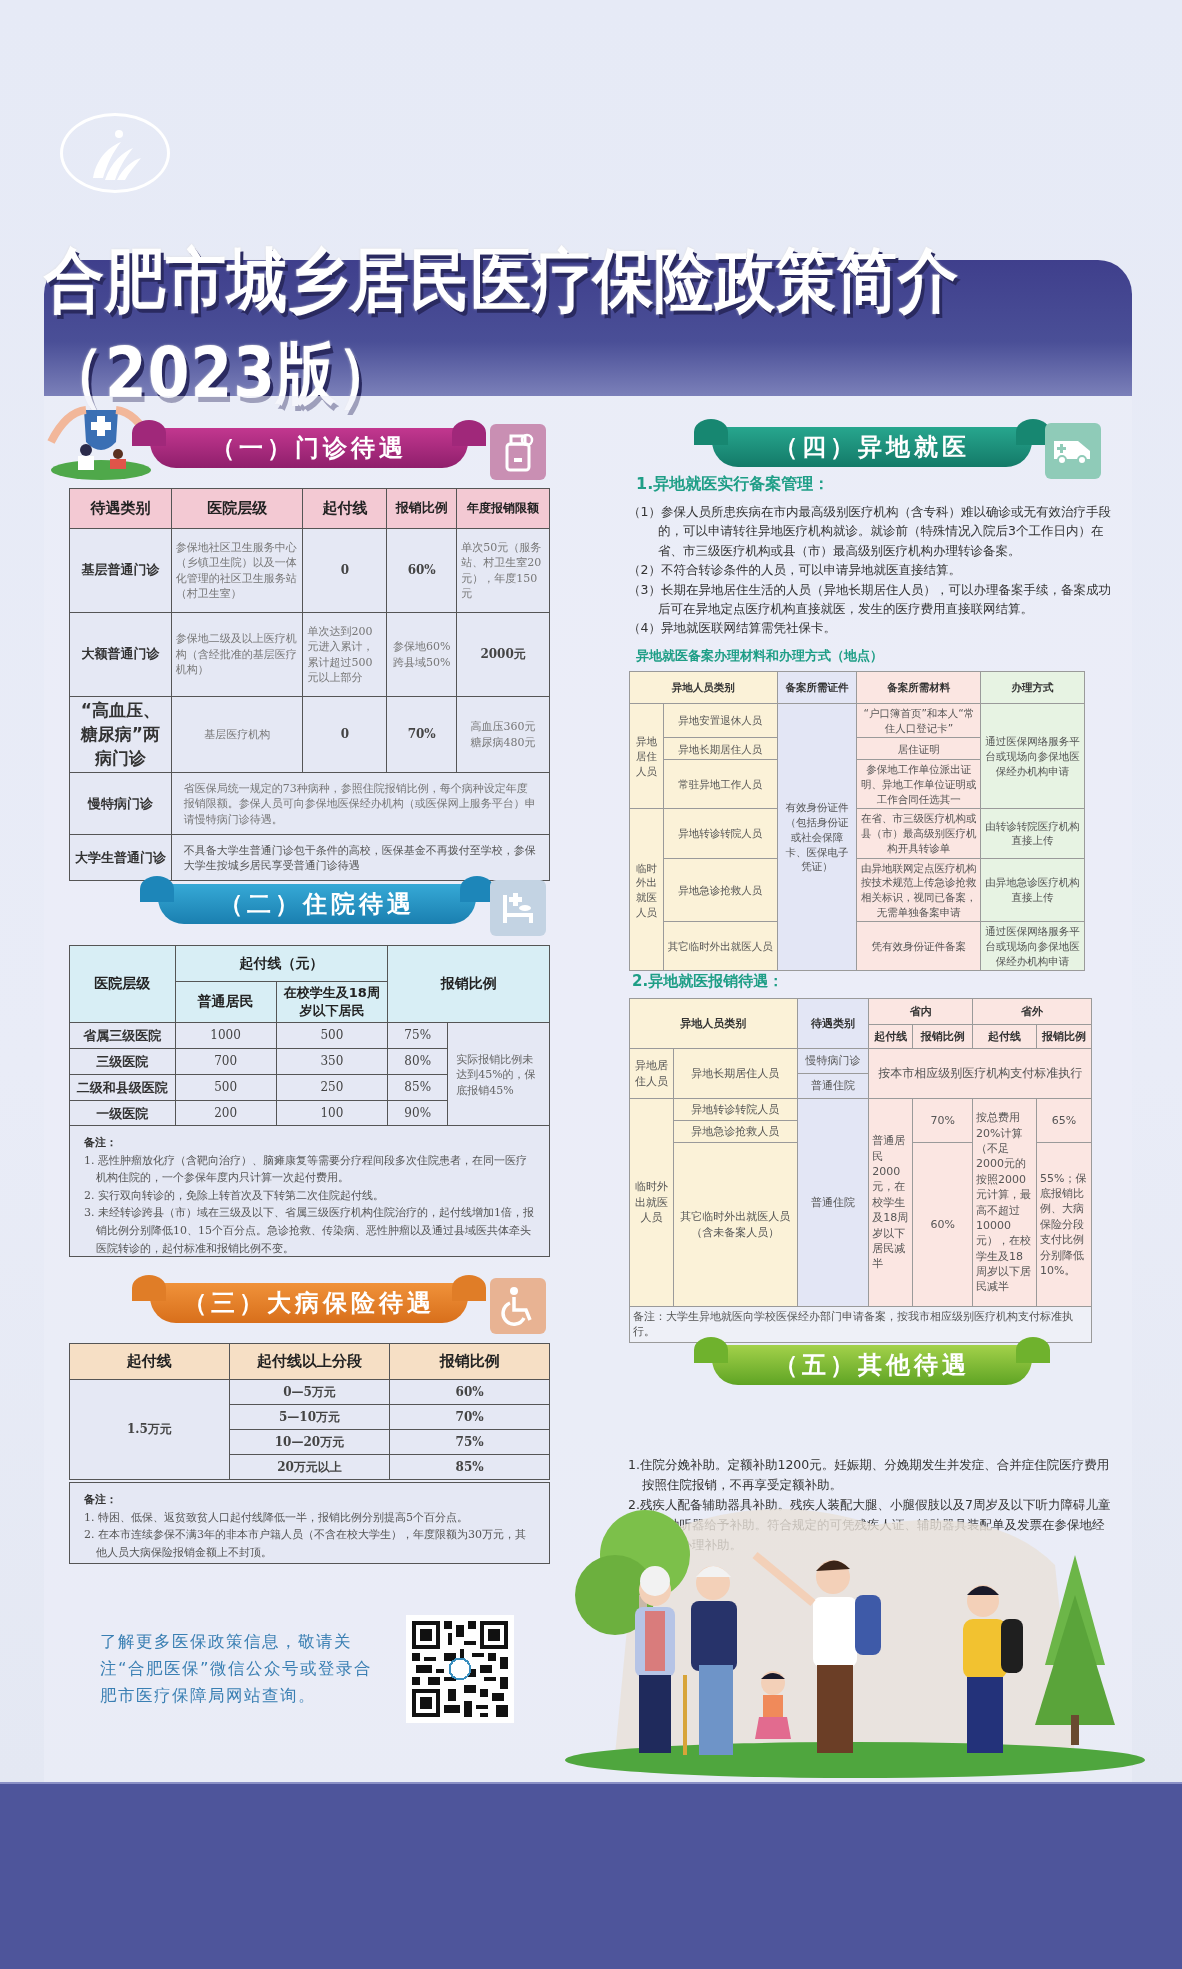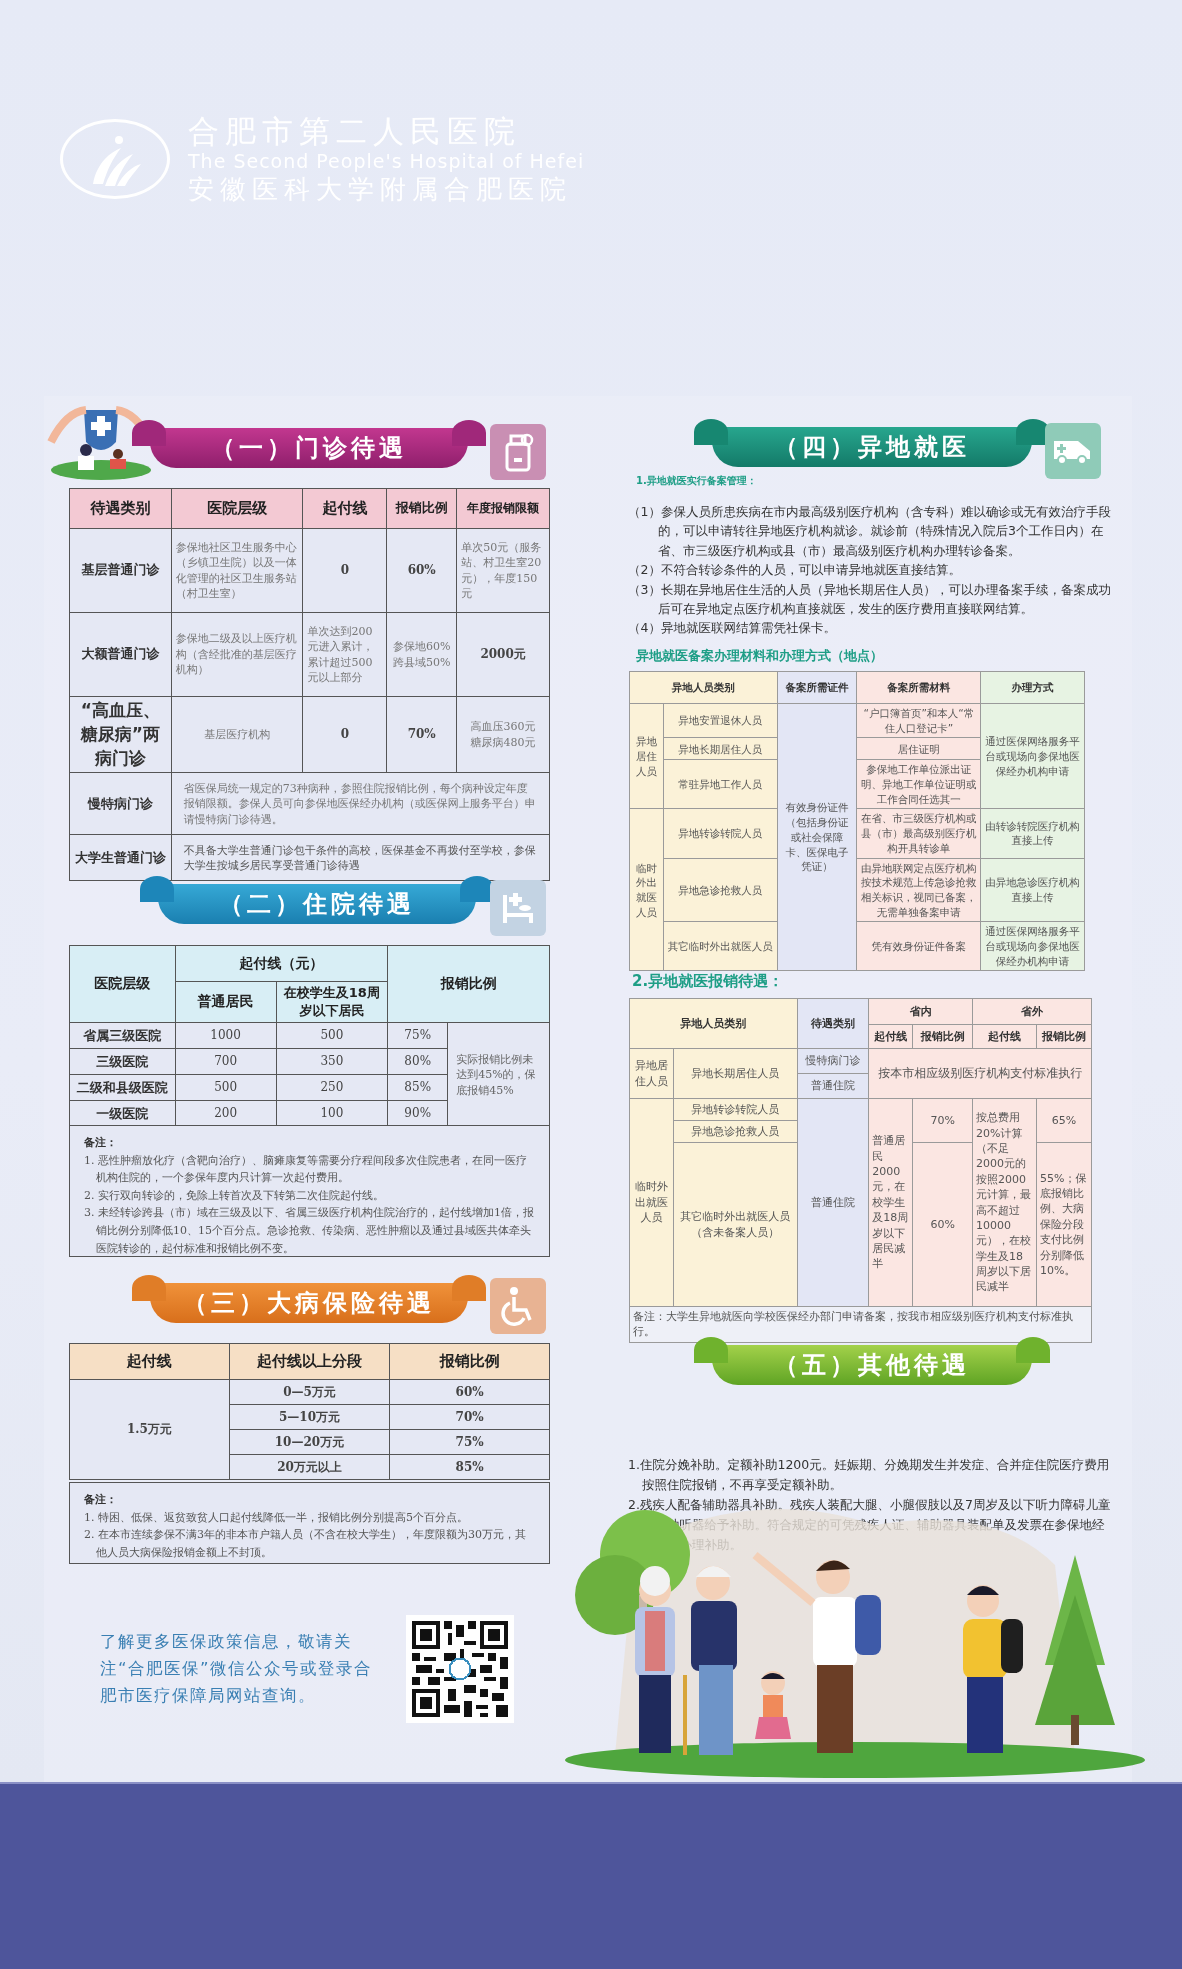--- a/index.html
+++ b/index.html
@@ -77,27 +77,25 @@
 
   <div class="logo">
     <div class="logo-mark">
       <svg width="104" height="74" viewBox="0 0 104 74">
         <circle cx="56" cy="18" r="4" fill="#fff"></circle>
         <path d="M30 62 C34 40 48 30 58 26 C50 36 44 48 40 62 Z" fill="#fff"></path>
         <path d="M42 64 C48 46 60 36 70 32 C62 42 56 52 52 64 Z" fill="#fff"></path>
         <path d="M54 64 C60 52 70 44 78 42 C72 50 66 56 62 64 Z" fill="#fff"></path>
       </svg>
     </div>
-    <div class="logo-text">
-      <div class="cn1">合肥市第二人民医院</div>
-      <div class="en">The Second People's Hospital of Hefei</div>
-      <div class="cn2">安徽医科大学附属合肥医院</div>
-    </div>
-  </div>
-
+  </div>
+
+  <div class="title-banner">
+    <h1>合肥市城乡居民医疗保险政策简介（2023版）</h1>
+  </div>
 
   <div class="content"></div>
 
   <div style="position:absolute;left:46px;top:402px;width:110px;height:80px">
     <svg width="110" height="80" viewBox="0 0 110 80">
       <ellipse cx="55" cy="68" rx="50" ry="10" fill="#4fa84a"></ellipse>
       <path d="M38 8 L72 8 L70 40 Q55 56 40 40 Z" fill="#3a6fb4"></path>
       <rect x="51" y="14" width="8" height="20" fill="#fff"></rect>
         <rect x="45" y="20" width="20" height="8" fill="#fff"></rect>
       <path d="M5 40 Q20 10 40 8" stroke="#f2b79a" stroke-width="8" fill="none"></path>
@@ -302,21 +300,21 @@
   <div class="sec-icon" style="left:1045px;top:423px;background:#8fcbb8">
     <svg width="42" height="32" viewBox="0 0 42 32">
         <path d="M2 6 h24 l12 10 v8 h-36 z" fill="#fff"></path>
         <rect x="8" y="9" width="3" height="9" fill="#8fcbb8"></rect>
         <rect x="5" y="12" width="9" height="3" fill="#8fcbb8"></rect>
         <circle cx="10" cy="25" r="4" fill="#fff" stroke="#8fcbb8" stroke-width="2"></circle>
         <circle cx="30" cy="25" r="4" fill="#fff" stroke="#8fcbb8" stroke-width="2"></circle>
       </svg>
   </div>
 
-  <div class="h-green" style="left:636px;top:474px;font-size:10px">1.异地就医实行备案管理：</div>
+  <div class="h-green" style="left:636px;top:474px;font-size:16px">1.异地就医实行备案管理：</div>
   <div class="para" style="left:628px;top:502px;width:484px">
     <p>（1）参保人员所患疾病在市内最高级别医疗机构（含专科）难以确诊或无有效治疗手段的，可以申请转往异地医疗机构就诊。就诊前（特殊情况入院后3个工作日内）在省、市三级医疗机构或县（市）最高级别医疗机构办理转诊备案。</p>
     <p>（2）不符合转诊条件的人员，可以申请异地就医直接结算。</p>
     <p>（3）长期在异地居住生活的人员（异地长期居住人员），可以办理备案手续，备案成功后可在异地定点医疗机构直接就医，发生的医疗费用直接联网结算。</p>
     <p>（4）异地就医联网结算需凭社保卡。</p>
   </div>
   <div class="h-green" style="left:636px;top:647px;font-size:13px">异地就医备案办理材料和办理方式（地点）</div>
 
   <table class="t4" style="left:629px;top:671px;width:456px">
     <colgroup>

